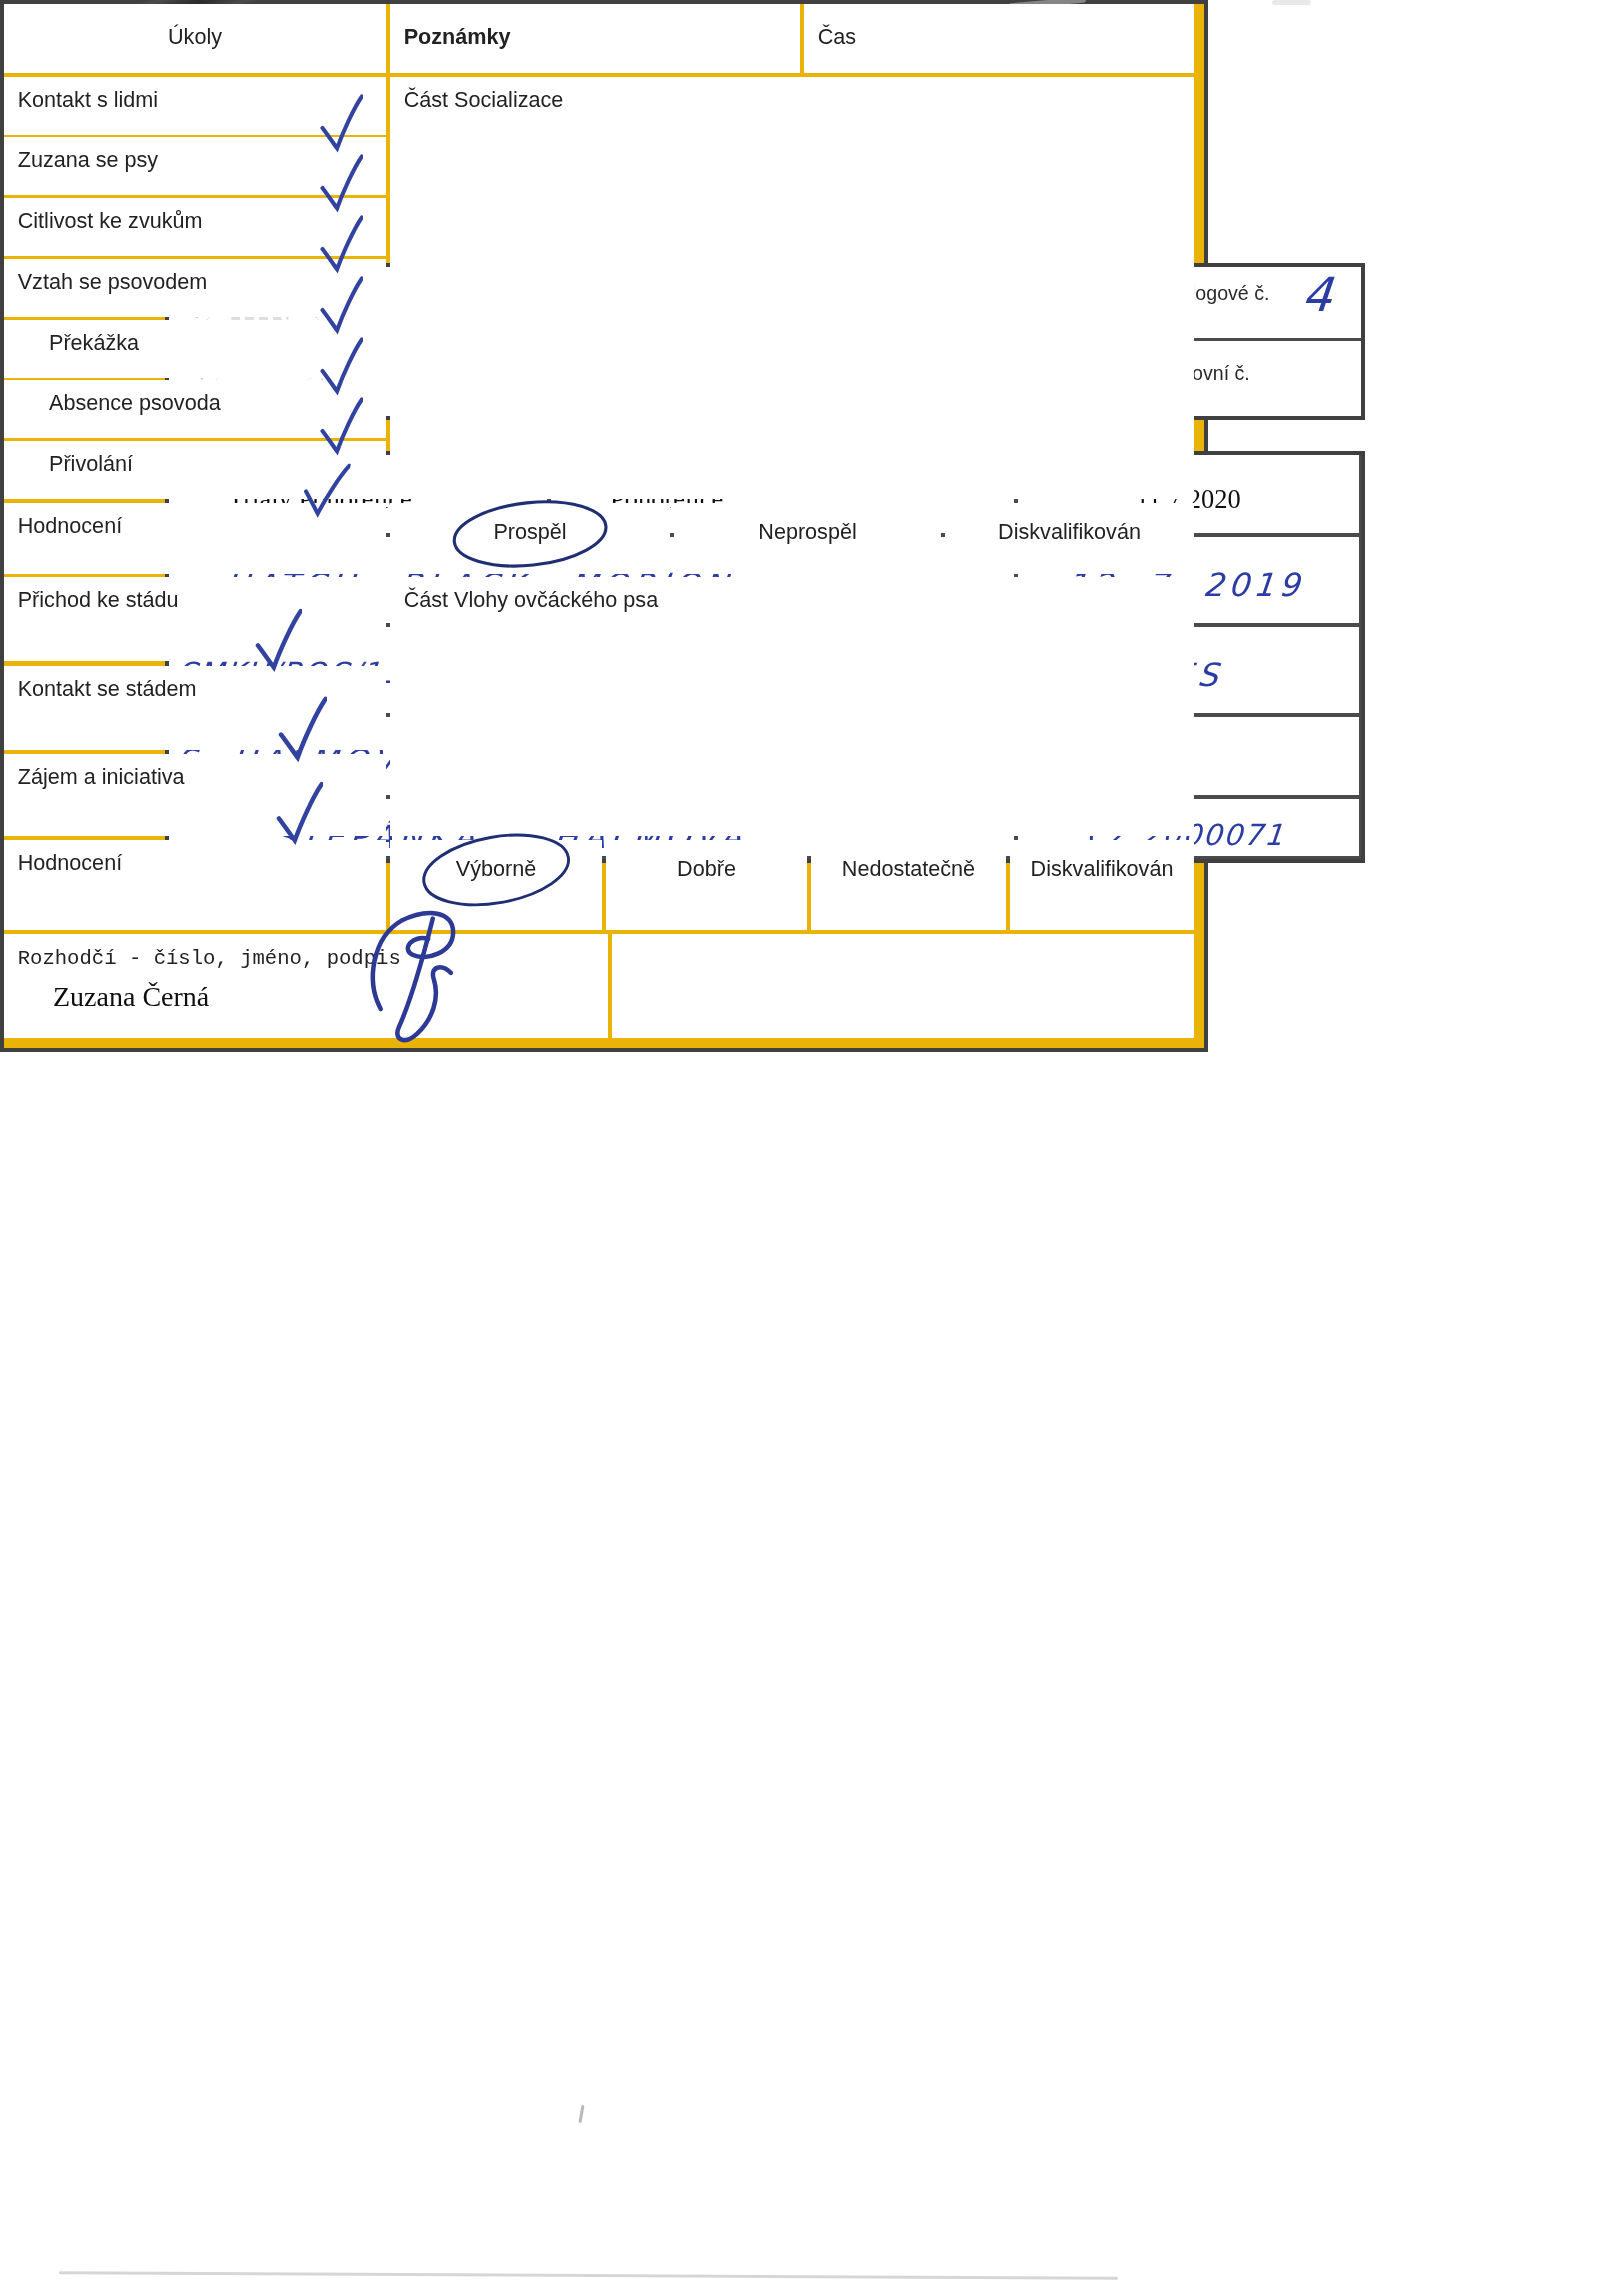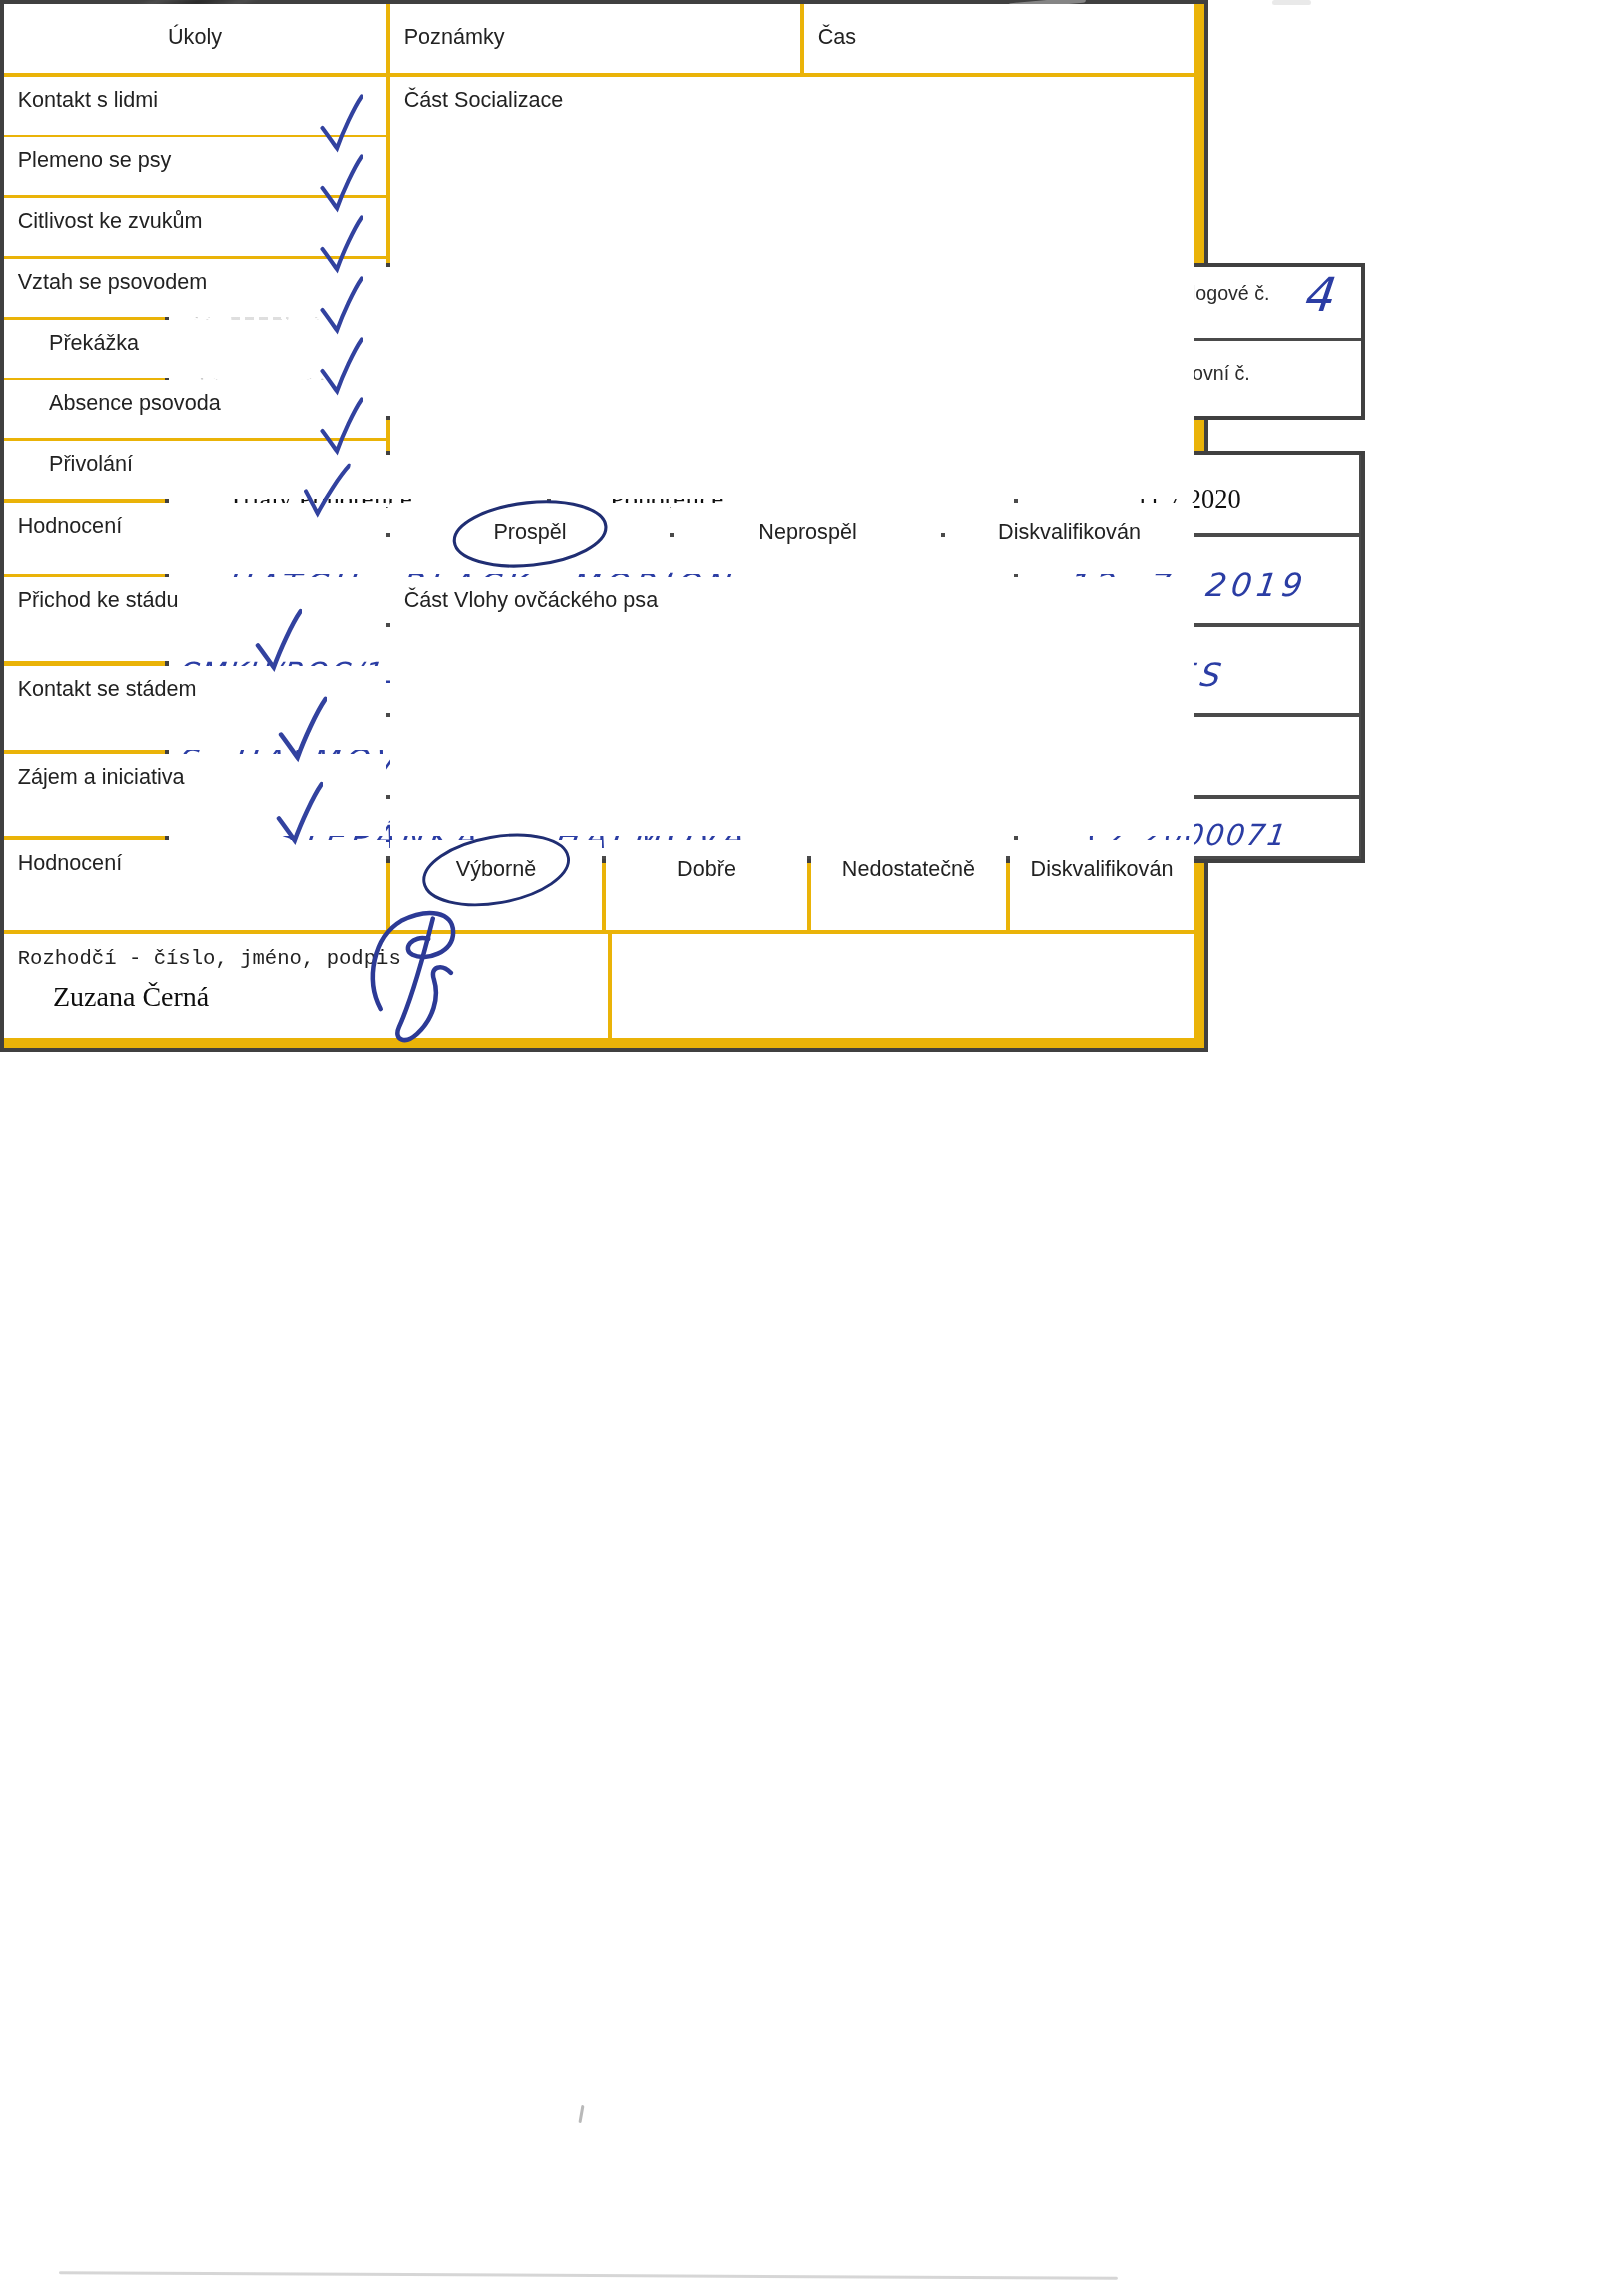--- a/index.html
+++ b/index.html
@@ -152,31 +152,31 @@
     <div class="cell">
       <div class="lbl">Číslo</div>
       <div class="val" style="top:19.6px;"><span class="ink med">CZ 2000071</span></div>
     </div>
   </div>
 
   <div class="table-box">
    <div class="tb-inner">
 
     <div class="tcell center" style="left:0;top:0;width:382px;height:69px;padding-top:19.6px;"><span>Úkoly</span></div>
-    <div class="tcell" style="left:386px;top:0;width:410px;height:69px;padding-top:19.6px;"><span>Poznámky</span></div>
+    <div class="tcell" style="left:386px;top:0;width:410px;height:69px;padding-top:19.6px;font-weight:bold;"><span>Poznámky</span></div>
     <div class="tcell" style="left:800px;top:0;width:390px;height:69px;padding-top:19.6px;"><span>Čas</span></div>
 
     <div class="tcell" style="left:0;top:73px;width:382px;height:58px;">
       <span>Kontakt s lidmi</span>
       <svg class="check" viewBox="0 0 40 52">
             <path d="M4 30 C 10 38, 14 44, 17 48 C 22 34, 32 12, 39 2"></path>
           </svg>
     </div>
     <div class="tcell" style="left:0;top:133px;width:382px;height:58px;">
-      <span>Plemeno se psy</span>
+      <span>Zuzana se psy</span>
       <svg class="check" viewBox="0 0 40 52">
             <path d="M4 30 C 10 38, 14 44, 17 48 C 22 34, 32 12, 39 2"></path>
           </svg>
     </div>
     <div class="tcell" style="left:0;top:194px;width:382px;height:58px;">
       <span>Citlivost ke zvukům</span>
       <svg class="check" viewBox="0 0 40 52">
             <path d="M4 30 C 10 38, 14 44, 17 48 C 22 34, 32 12, 39 2"></path>
           </svg>
     </div>

